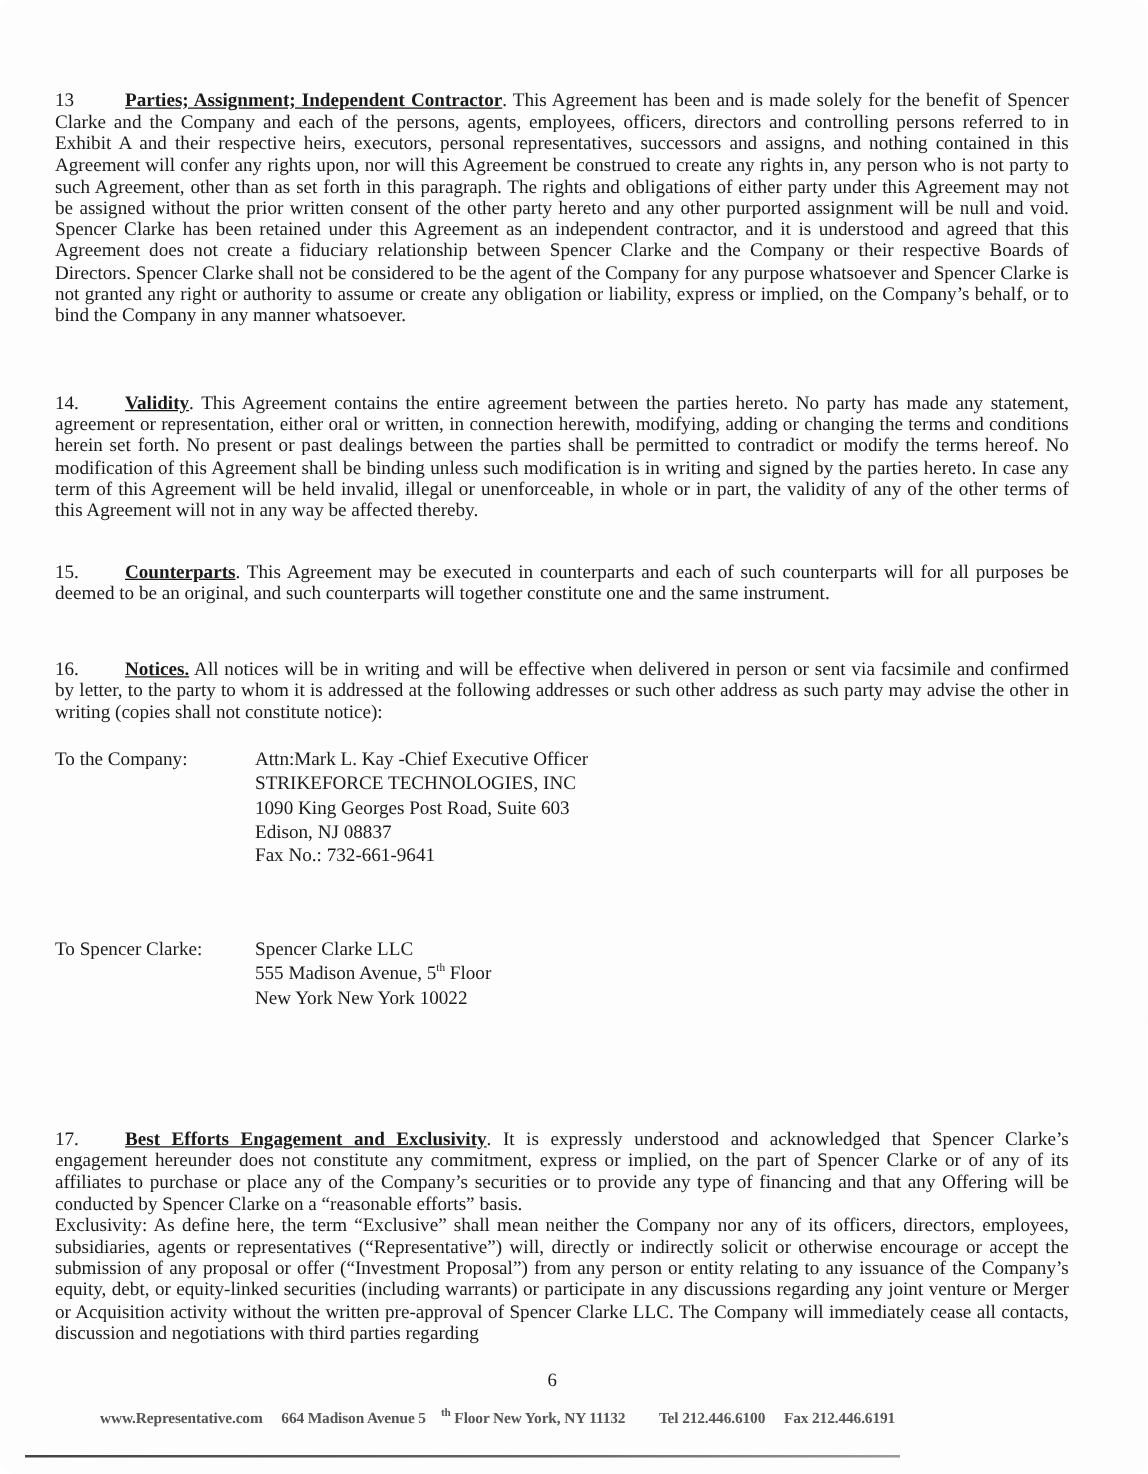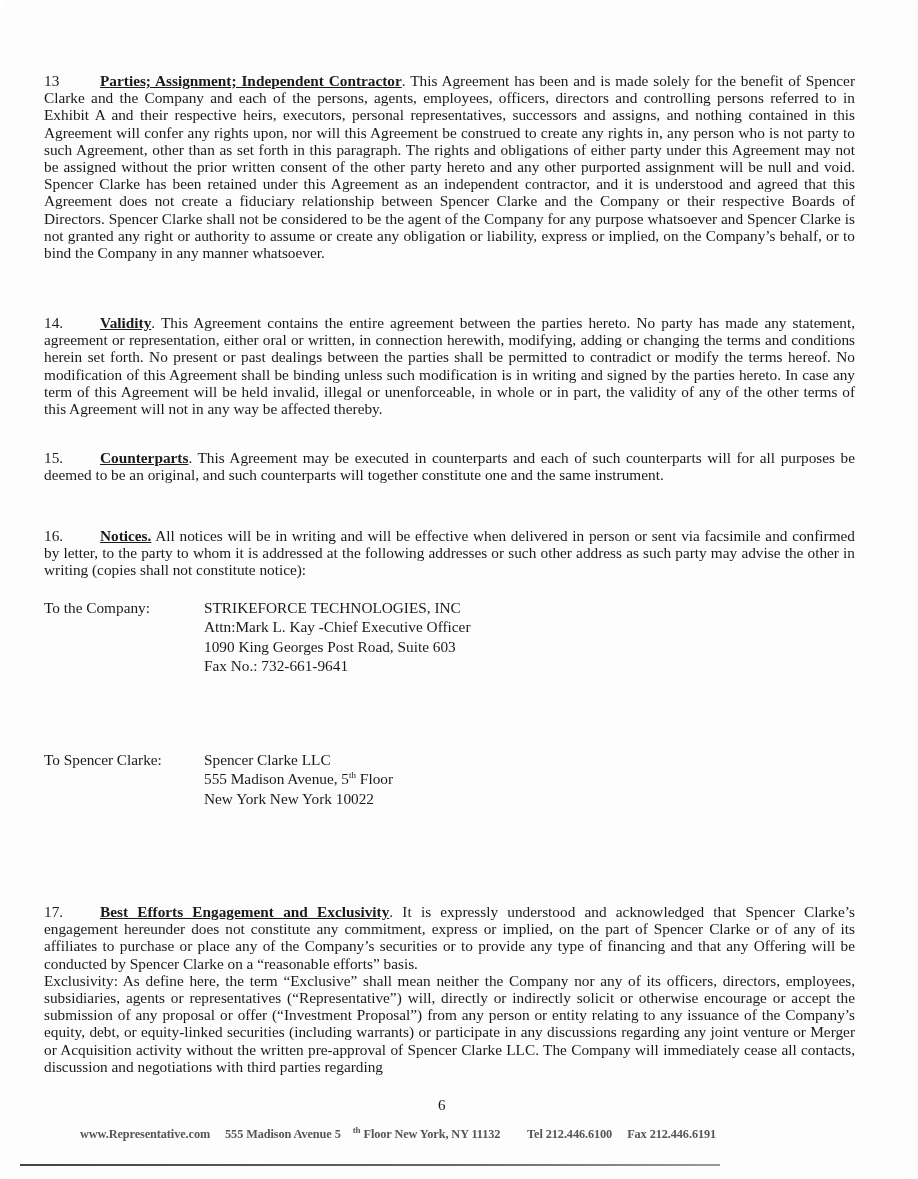--- a/index.html
+++ b/index.html
@@ -102,23 +102,24 @@
     <span class="num">15.</span><span class="head">Counterparts</span><span>.  This Agreement may be executed in counterparts and each of such counterparts will for all purposes be deemed to be an original, and such counterparts will together constitute one and the same instrument.</span>
   </p>
 
   <p class="para" style="top:527px;">
     <span class="num">16.</span><span class="head">Notices.</span><span>  All notices will be in writing and will be effective when delivered in person or sent via facsimile and confirmed by letter, to the party to whom it is addressed at the following addresses or such other address as such party may advise the other in writing (copies shall not constitute notice):</span>
   </p>
 
   <div class="block" style="top:598px;">
     <span class="label">To the Company:</span>
     <div class="lines">
+      <span class="line">Attn:Mark L. Kay -Chief Executive Officer</span>
       <span class="line">STRIKEFORCE TECHNOLOGIES, INC</span>
-      <span class="line">Attn:Mark L. Kay -Chief Executive Officer</span>
       <span class="line">1090 King Georges Post Road, Suite 603</span>
+      <span class="line">Edison, NJ 08837</span>
       <span class="line">Fax No.: 732-661-9641</span>
     </div>
   </div>
 
   <div class="block" style="top:750px;">
     <span class="label">To Spencer Clarke:</span>
     <div class="lines">
       <span class="line">Spencer Clarke LLC</span>
       <span class="line"><span>555 Madison Avenue, 5</span><sup>th</sup><span> Floor</span></span>
       <span class="line">New York New York 10022</span>
@@ -126,19 +127,19 @@
   </div>
 
   <p class="para" style="top:903px;">
     <span class="num">17.</span><span class="head">Best Efforts Engagement and Exclusivity</span><span>. It is expressly understood and acknowledged that Spencer Clarke’s engagement hereunder does not constitute any commitment, express or implied, on the part of Spencer Clarke or of any of its affiliates to purchase or place any of the Company’s securities or to provide any type of financing and that any Offering will be conducted by Spencer Clarke on a “reasonable efforts” basis.</span><br><span>Exclusivity: As define here, the term “Exclusive” shall mean neither the Company nor any of its officers, directors, employees, subsidiaries, agents or representatives (“Representative”) will, directly or indirectly solicit or otherwise encourage or accept the submission of any proposal or offer (“Investment Proposal”) from any person or entity relating to any issuance of the Company’s equity, debt, or equity-linked securities (including warrants) or participate in any discussions regarding any joint venture or Merger or Acquisition activity without the written pre-approval of Spencer Clarke LLC. The Company will immediately cease all contacts, discussion and negotiations with third parties regarding</span>
   </p>
 
   <div class="page-num">6</div>
 
   <div class="footer">
     <span>www.Representative.com</span>
-    <span><span>555 Madison Avenue  5</span><sup>th</sup><span> Floor   New York, NY 11132</span></span>
+    <span><span>664 Madison Avenue  5</span><sup>th</sup><span> Floor   New York, NY 11132</span></span>
     <span>Tel 212.446.6100</span>
     <span>Fax  212.446.6191</span>
   </div>
 
   <div class="rule"></div>
 </div>
 
 </body></html>

